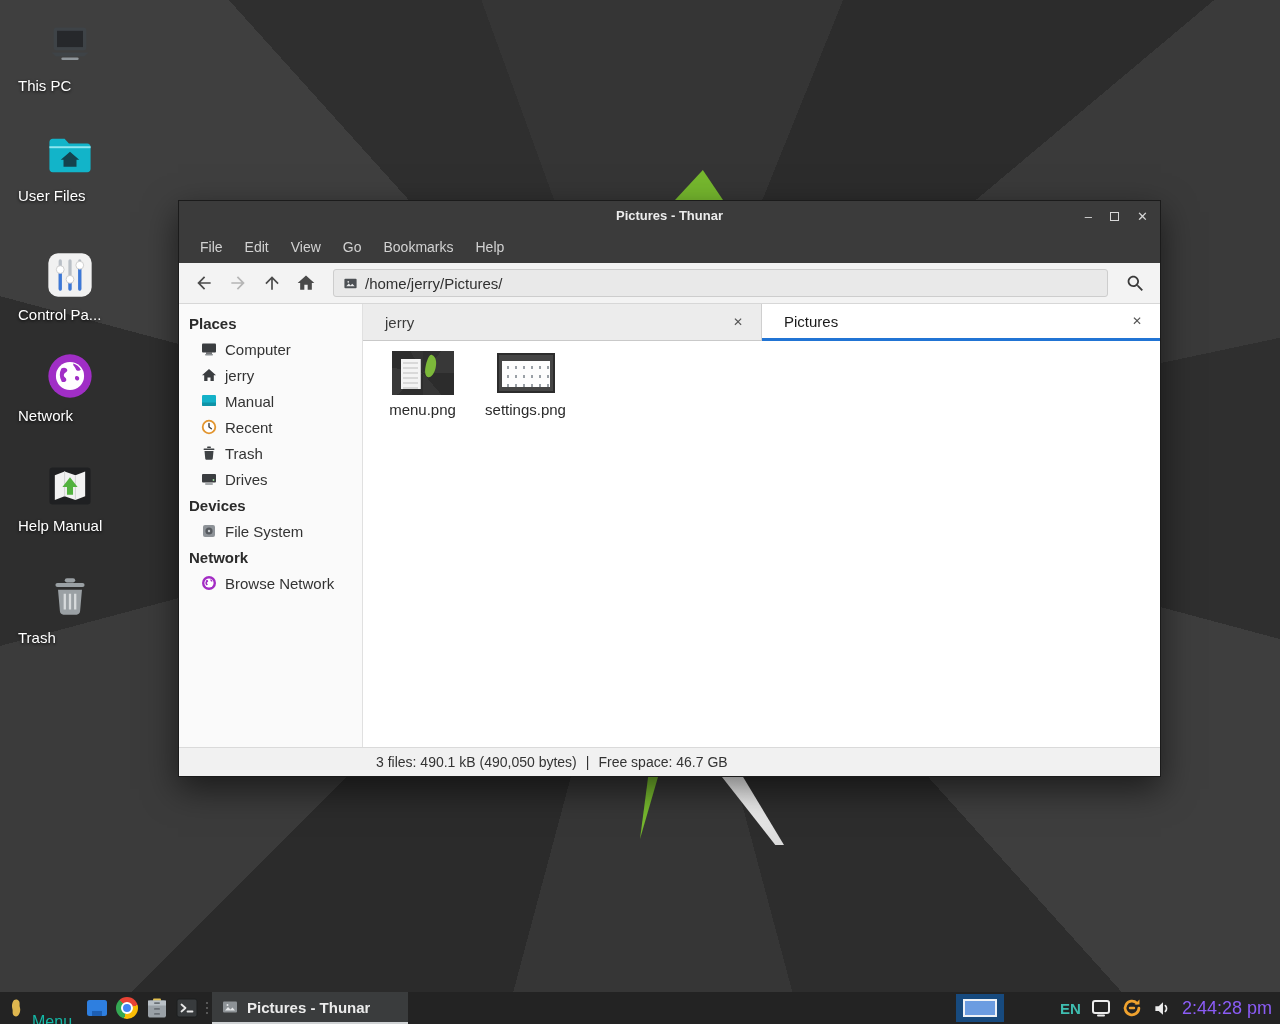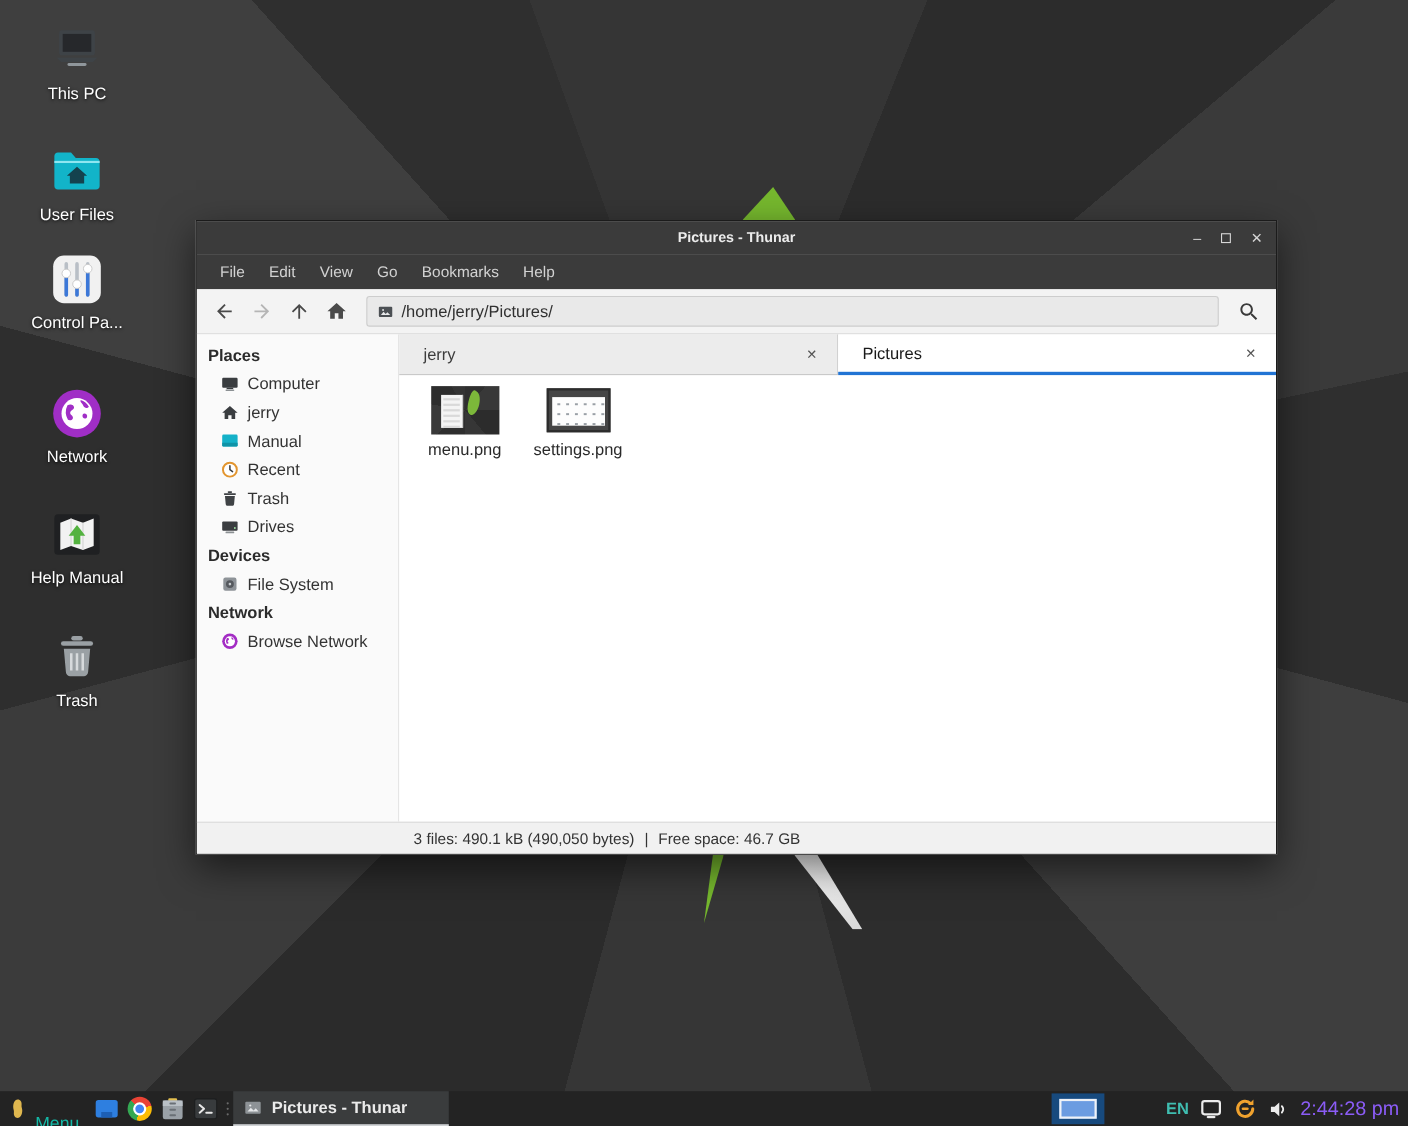--- a/index.html
+++ b/index.html
@@ -19,21 +19,21 @@
   .frag { position:absolute; }
   .frag-top { left:675px; top:170px; width:48px; height:30px; background:#76b82e;
     clip-path:polygon(58% 0, 0 100%, 100% 100%); }
   .frag-sliver { left:640px; top:777px; width:18px; height:62px; background:#76b82e;
     clip-path:polygon(45% 0, 100% 0, 0 100%); }
   .frag-swoosh { left:722px; top:777px; width:62px; height:68px;
     background:linear-gradient(160deg,#fafafa,#d9d9d9);
     clip-path:polygon(0 0, 34% 0, 100% 100%, 86% 100%); }
 
   
-  .dcell { position:absolute; left:18px; width:104px; text-align:center; cursor:default; }
+  .dcell { position:absolute; left:18px; width:104px; text-align:left; cursor:default; }
   .dcell .dicon { width:52px; height:52px; margin:0 auto; display:flex; align-items:center; justify-content:center; }
   .dcell .dlabel { margin-top:5px; font-size:15px; color:#fff; text-shadow:0 1px 3px rgba(0,0,0,.85); }
 
   
   .window { position:absolute; left:178px; top:200px; width:983px; height:577px;
     border:1px solid #1b1b1b; box-shadow:0 12px 32px rgba(0,0,0,.55);
     display:flex; flex-direction:column; background:#fff; }
   .titlebar { height:30px; background:#3b3b3b; position:relative; flex:0 0 30px; }
   .titlebar .title { position:absolute; left:0; right:0; top:0; height:30px; line-height:30px;
     text-align:center; color:#ececec; font-weight:bold; font-size:13px; }
@@ -126,21 +126,21 @@
   <div class="dcell" style="top:130px">
     <div class="dicon">
       <svg width="52" height="52" viewBox="0 0 48 48">
           <path d="M5 11c0-1.7 1.3-3 3-3h11l4 4.5h17c1.7 0 3 1.3 3 3V36c0 1.7-1.3 3-3 3H8c-1.7 0-3-1.3-3-3z" fill="#12b4c9"></path>
           <rect x="5" y="15" width="38" height="1.8" fill="#8ee6f0"></rect>
           <path d="M24 20l8.5 7.5H30V34H18v-6.5h-2.5z" fill="#14424e"></path>
         </svg>
     </div>
     <div class="dlabel">User Files</div>
   </div>
-  <div class="dcell" style="top:228px">
+  <div class="dcell" style="top:249px">
     <div class="dicon">
       <svg width="52" height="52" viewBox="0 0 48 48">
           <rect x="4" y="4" width="40" height="40" rx="9" fill="#f1f1f1"></rect>
           <g stroke="#b9bfc6" stroke-width="3" stroke-linecap="round">
             <path d="M15 11v26M24 11v26M33 11v26"></path>
           </g>
           <g stroke="#3c78d8" stroke-width="3" stroke-linecap="round">
             <path d="M15 20v17M24 29v8M33 16v21"></path>
           </g>
           <g fill="#fff" stroke="#c9c9c9" stroke-width="0.8">

